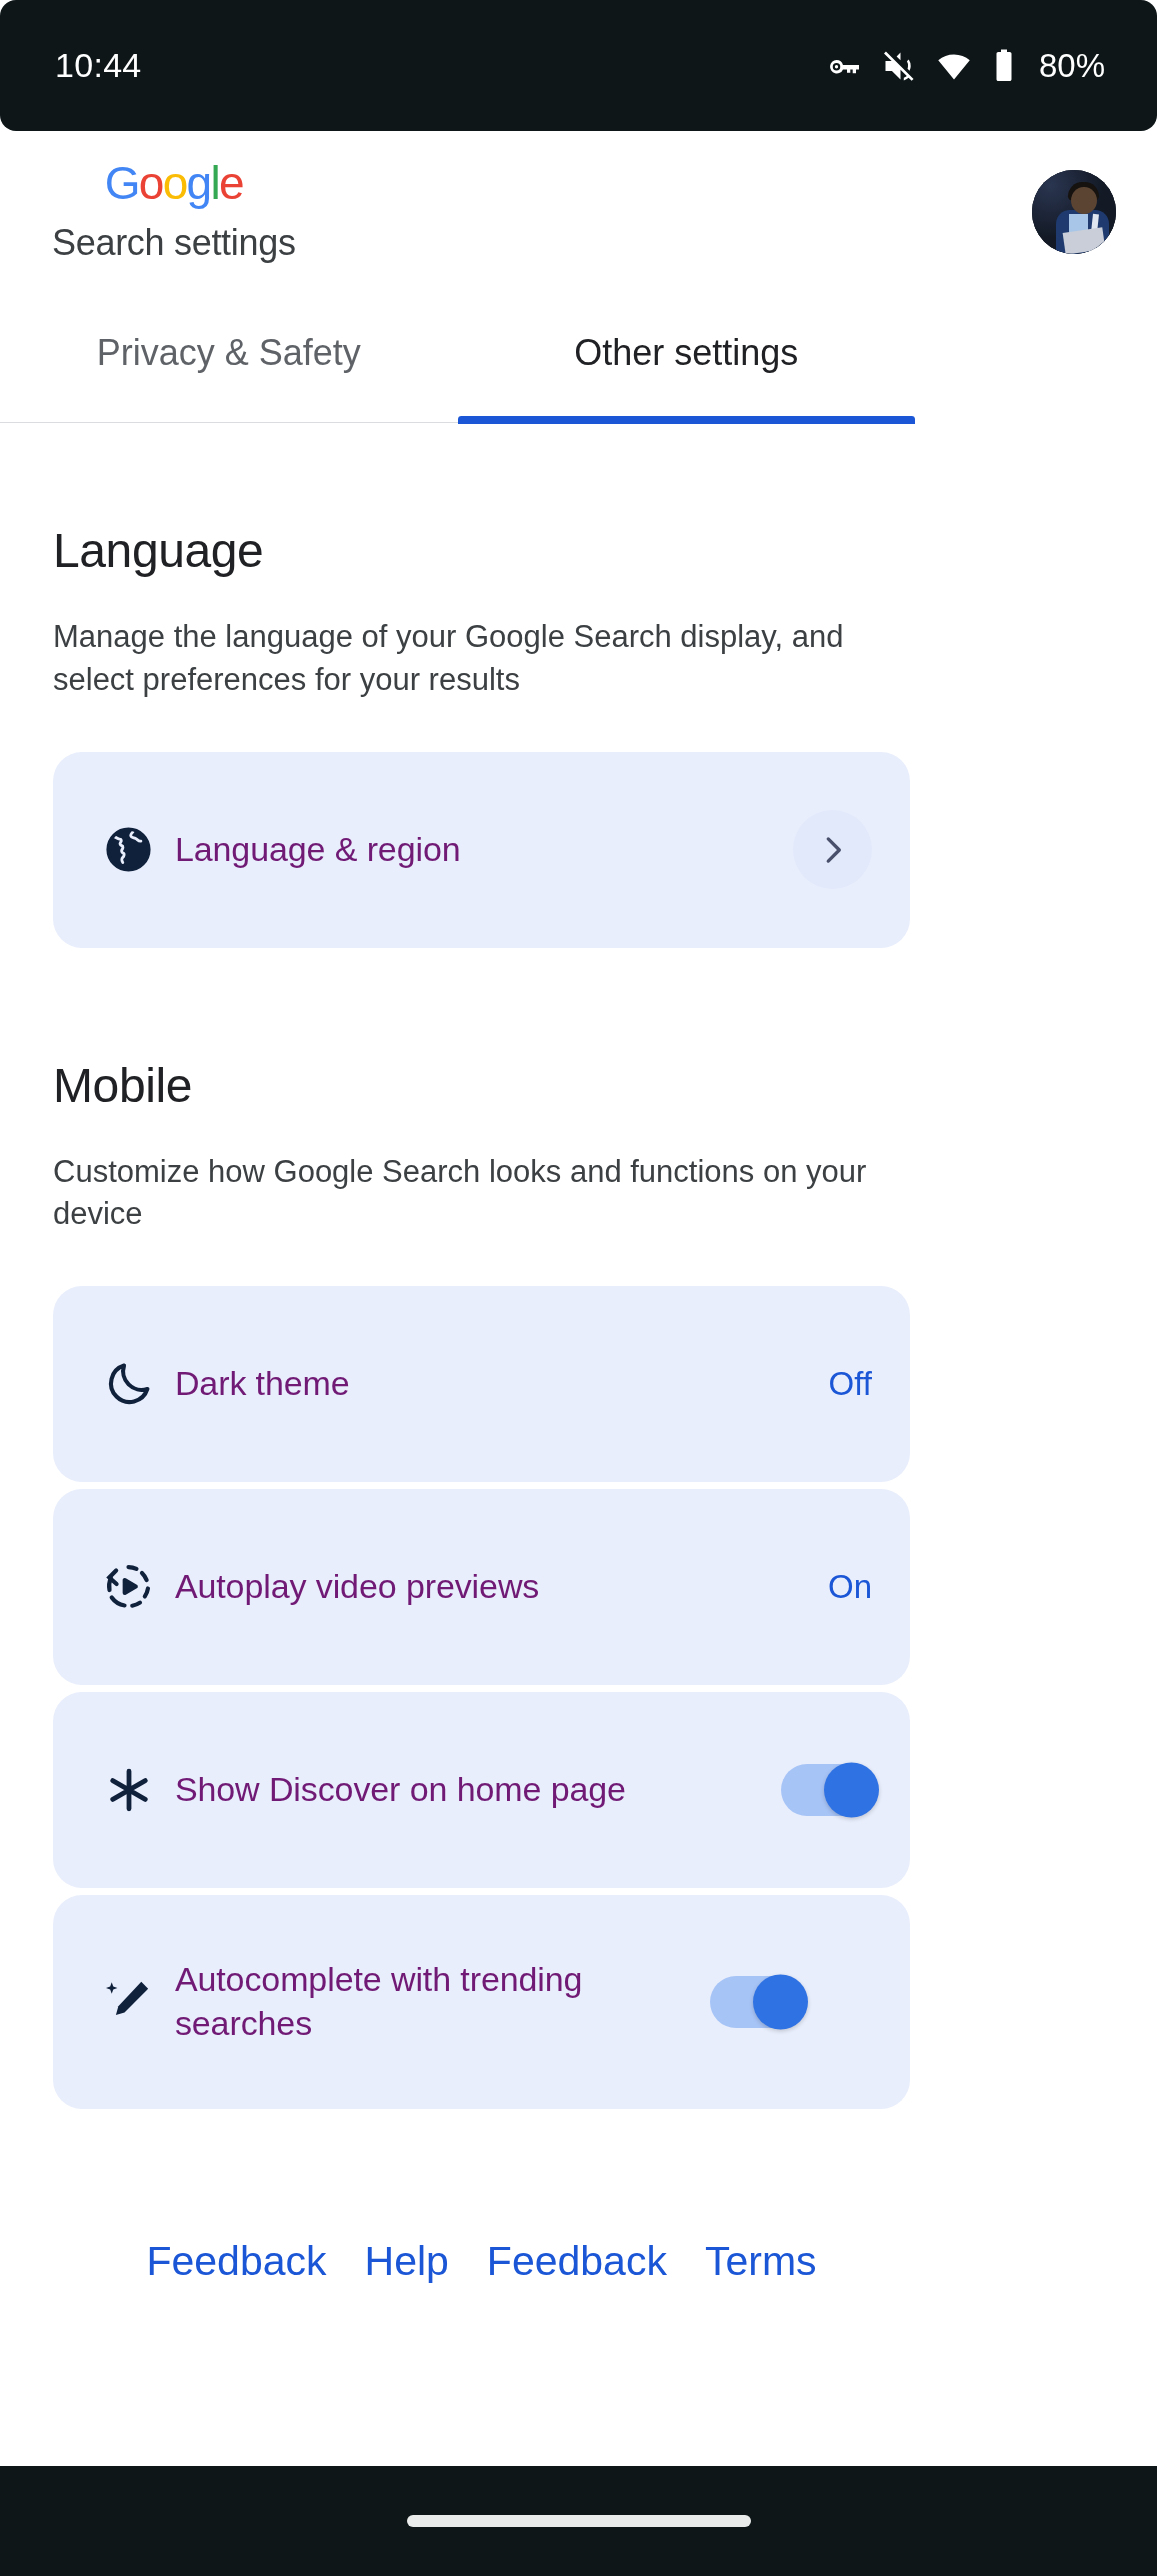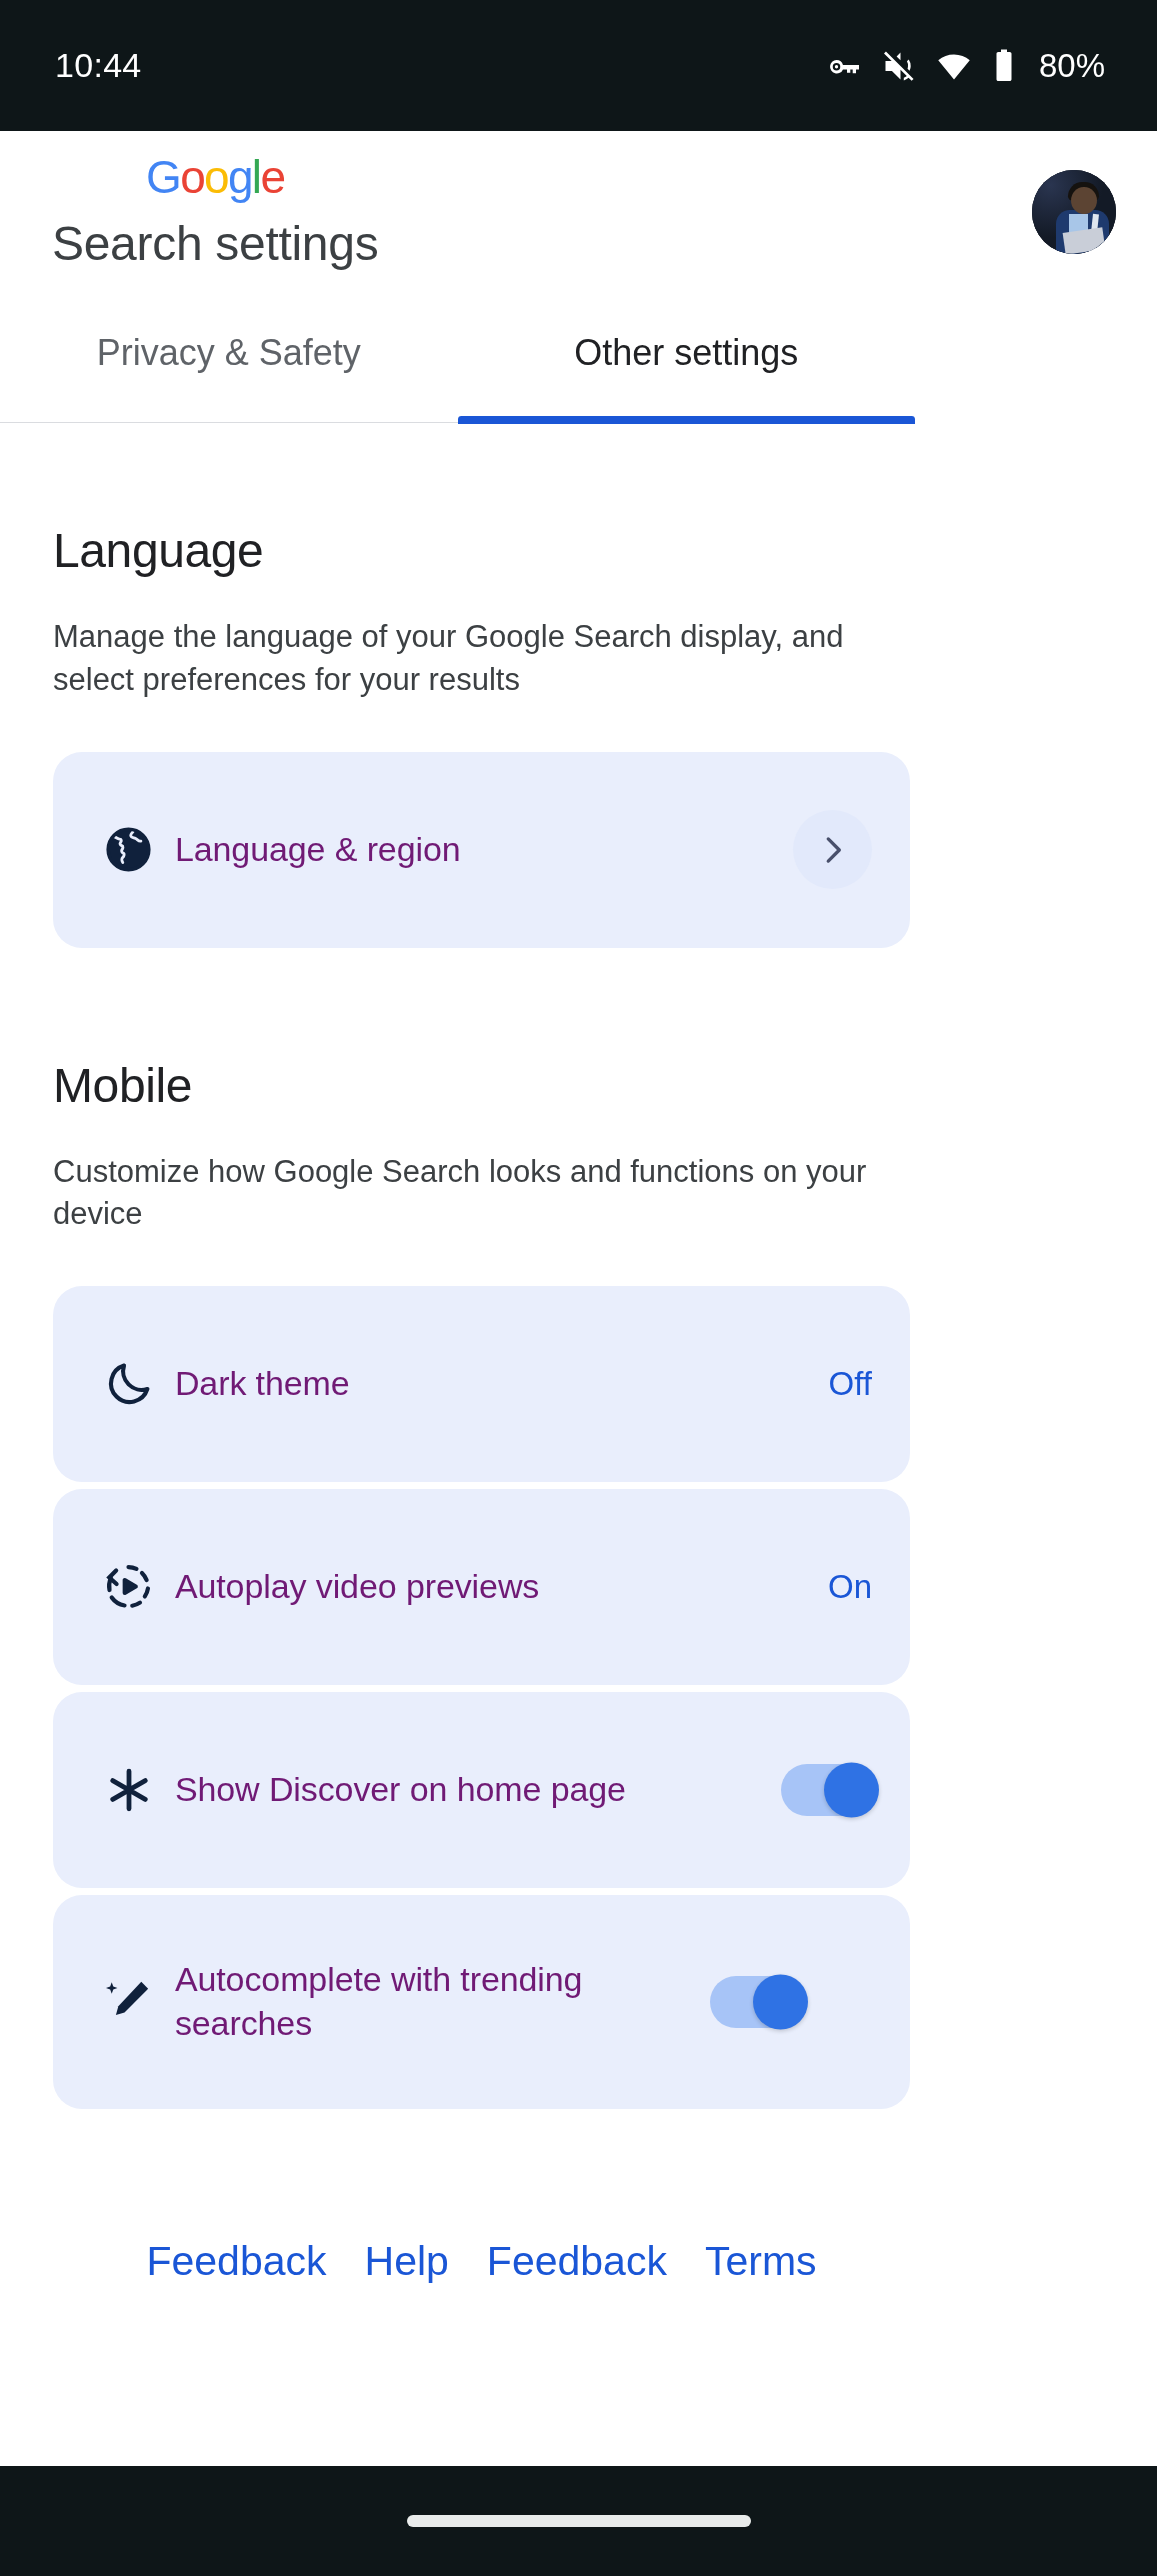--- a/index.html
+++ b/index.html
@@ -9,37 +9,37 @@
     font-family:"Liberation Sans", sans-serif;
     -webkit-font-smoothing:antialiased;
     overflow:hidden;
   }
   .phone { position:relative; width:1157px; height:2576px; background:#ffffff; }
 
   
   .statusbar{
     position:absolute; top:0; left:0; width:1157px; height:131px;
     background:#0e1618; display:flex; align-items:center;
-    justify-content:space-between; padding:0 52px 0 55px;
+    justify-content:space-between; padding:0 52px 0 55px;border-radius:16px;
   }
   .status-time{ color:#ffffff; font-size:34px; font-weight:500; letter-spacing:0.3px; }
   .status-icons{ display:flex; align-items:center; gap:19px; }
   .status-icons svg{ display:block; }
   .status-batt{ color:#ffffff; font-size:33px; font-weight:500; margin-left:3.4px; }
 
   
   .appbar{
     position:absolute; top:131px; left:0; width:1157px; height:162px;
     display:flex; align-items:center; padding:0 41px 0 52px;
   }
   .brand{ display:flex; align-items:center; gap:16px;flex-direction:column; }
   .glogo{ font-size:46px; font-weight:500; letter-spacing:-1.7px; line-height:1; font-family:"Liberation Sans", sans-serif; }
   .glogo span{ display:inline-block; }
   .g-b{ color:#4285F4; } .g-r{ color:#EA4335; } .g-y{ color:#FBBC05; } .g-g{ color:#34A853; }
-  .app-title{ font-size:48px; color:#3c4043; font-weight:400; letter-spacing:-0.3px; }
+  .app-title{ font-size:36px; color:#3c4043; font-weight:400; letter-spacing:-0.3px; }
   .avatar{
     margin-left:auto; width:84px; height:84px; border-radius:50%;
     overflow:hidden; position:relative; background:#171d2a; flex:0 0 auto;
   }
   .avatar .ph-bg{ position:absolute; inset:0;
     background:
       radial-gradient(circle at 22% 18%, #2a3550 0%, #131a26 55%),
       linear-gradient(160deg,#1d2736 0%, #0c1119 100%);
   }
   .avatar .ph-head{ position:absolute; left:46%; top:20%; width:26px; height:27.6px;

